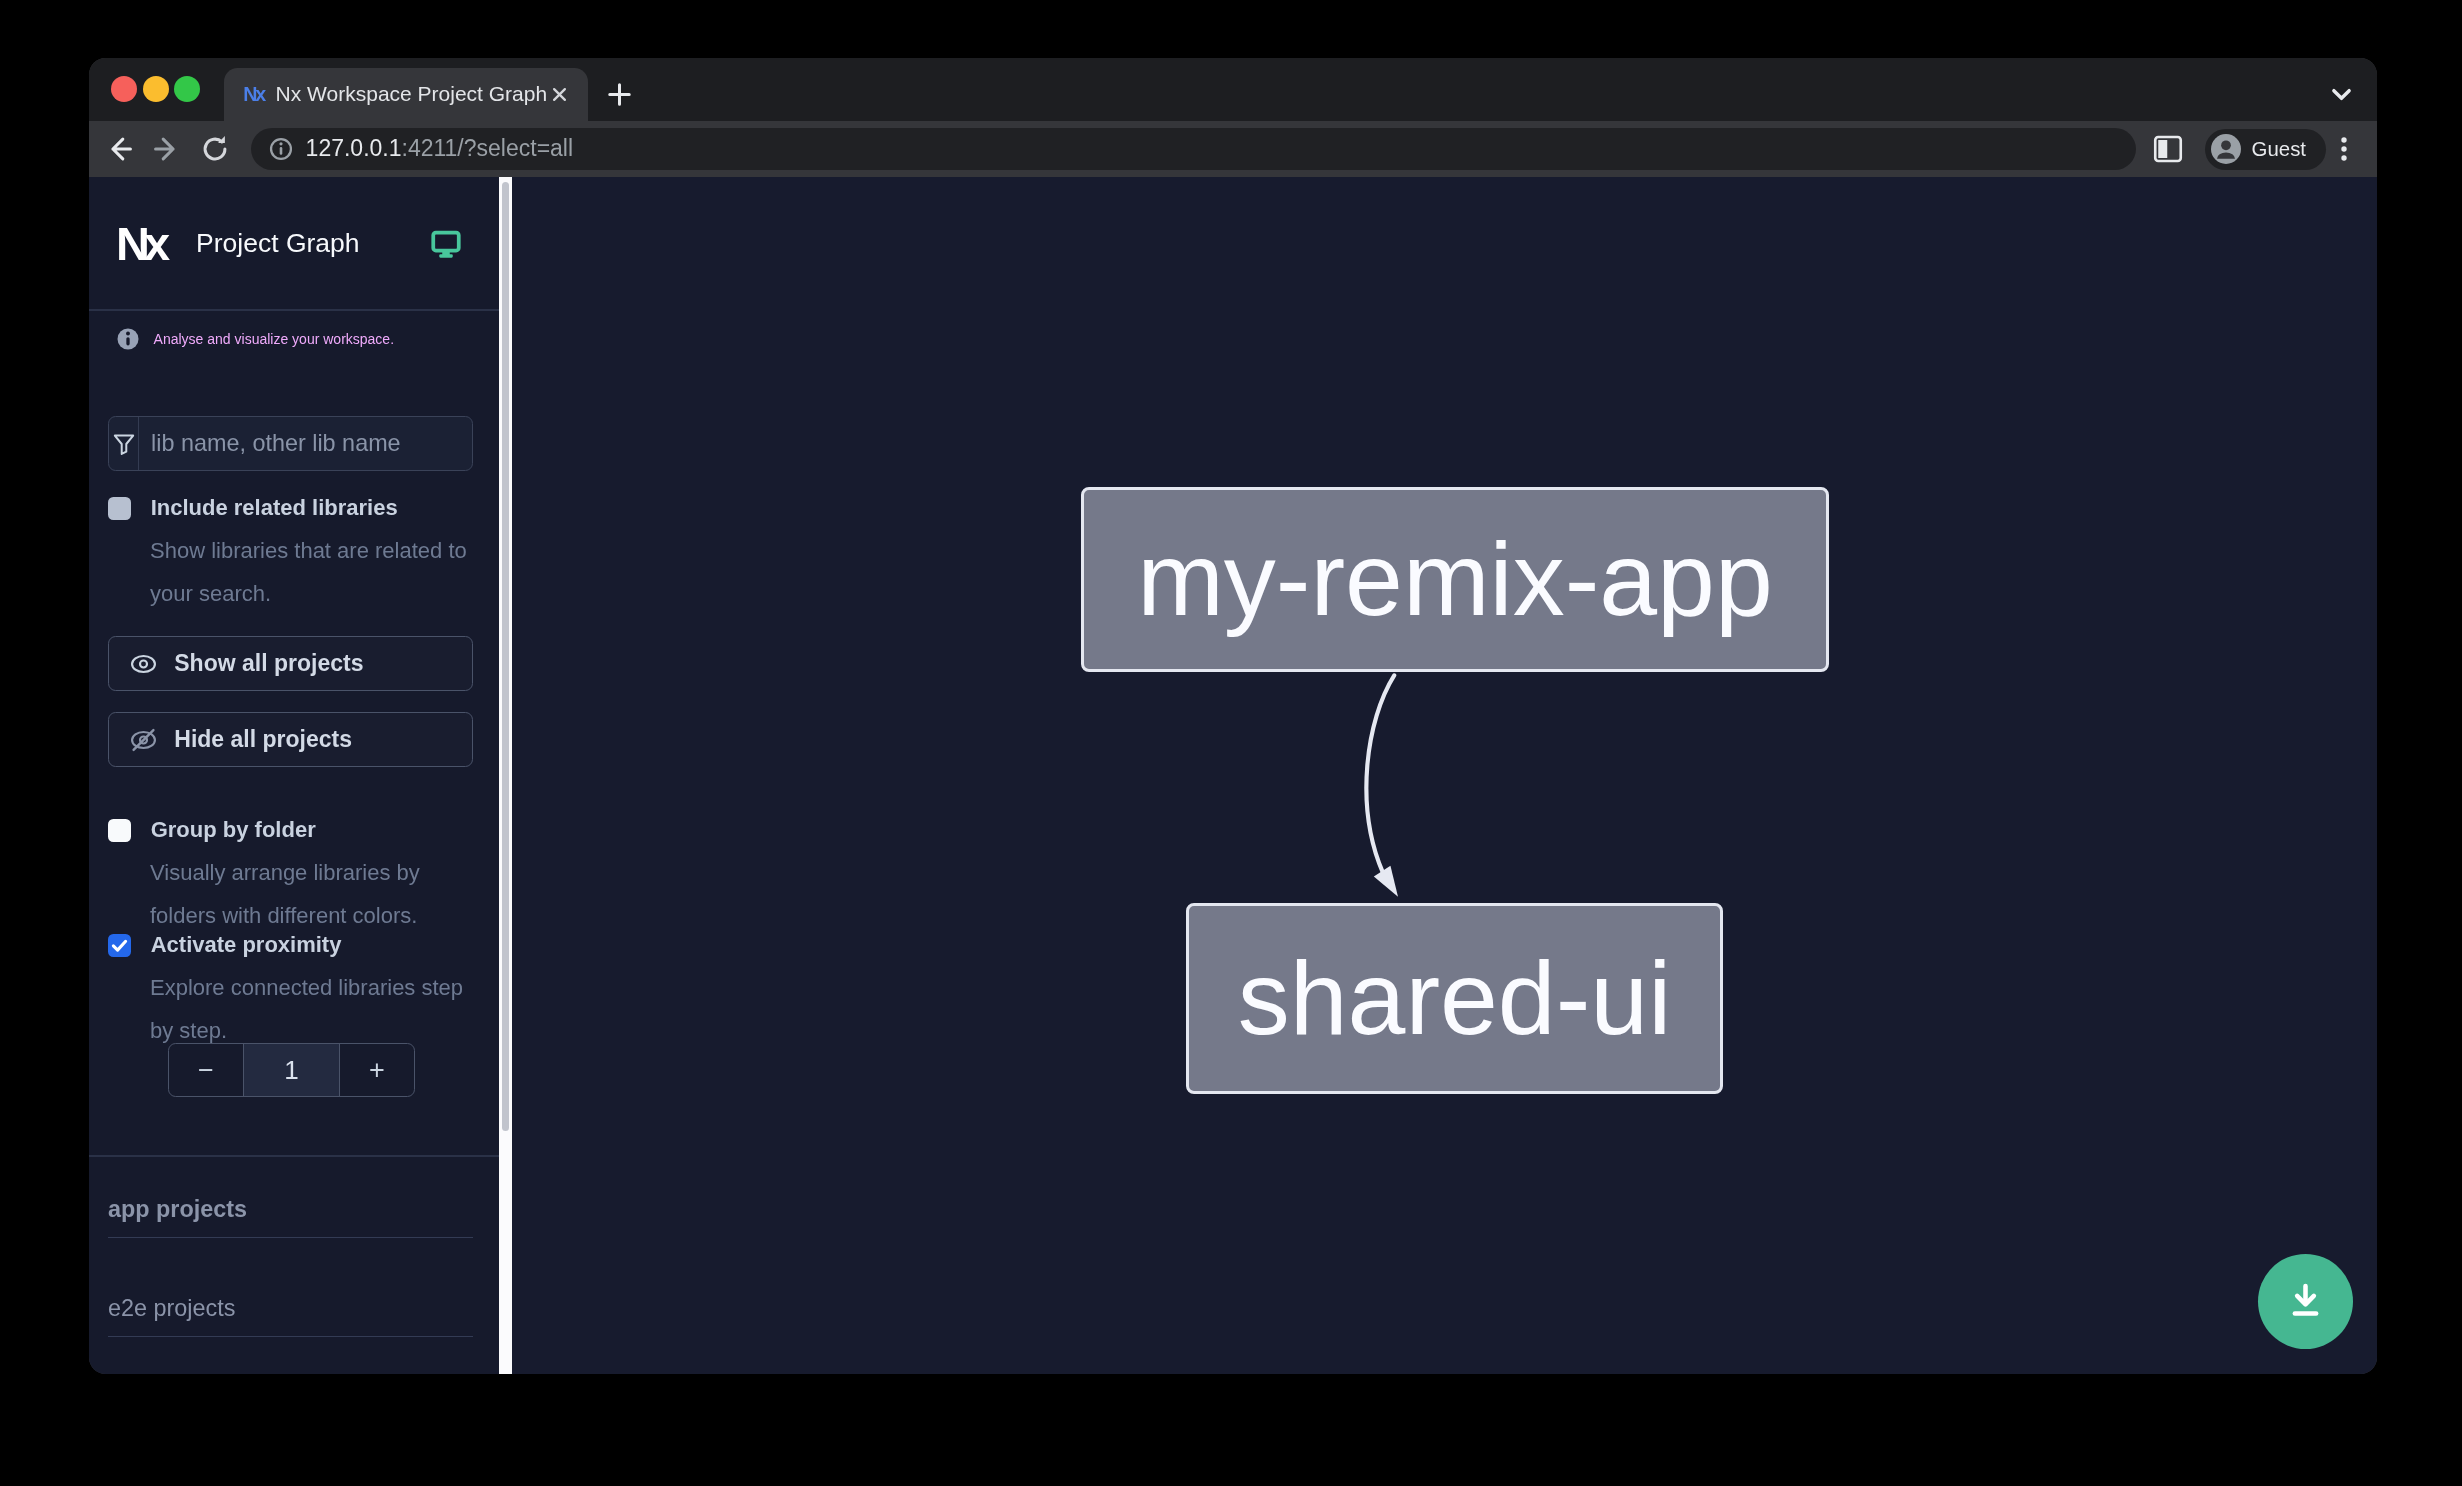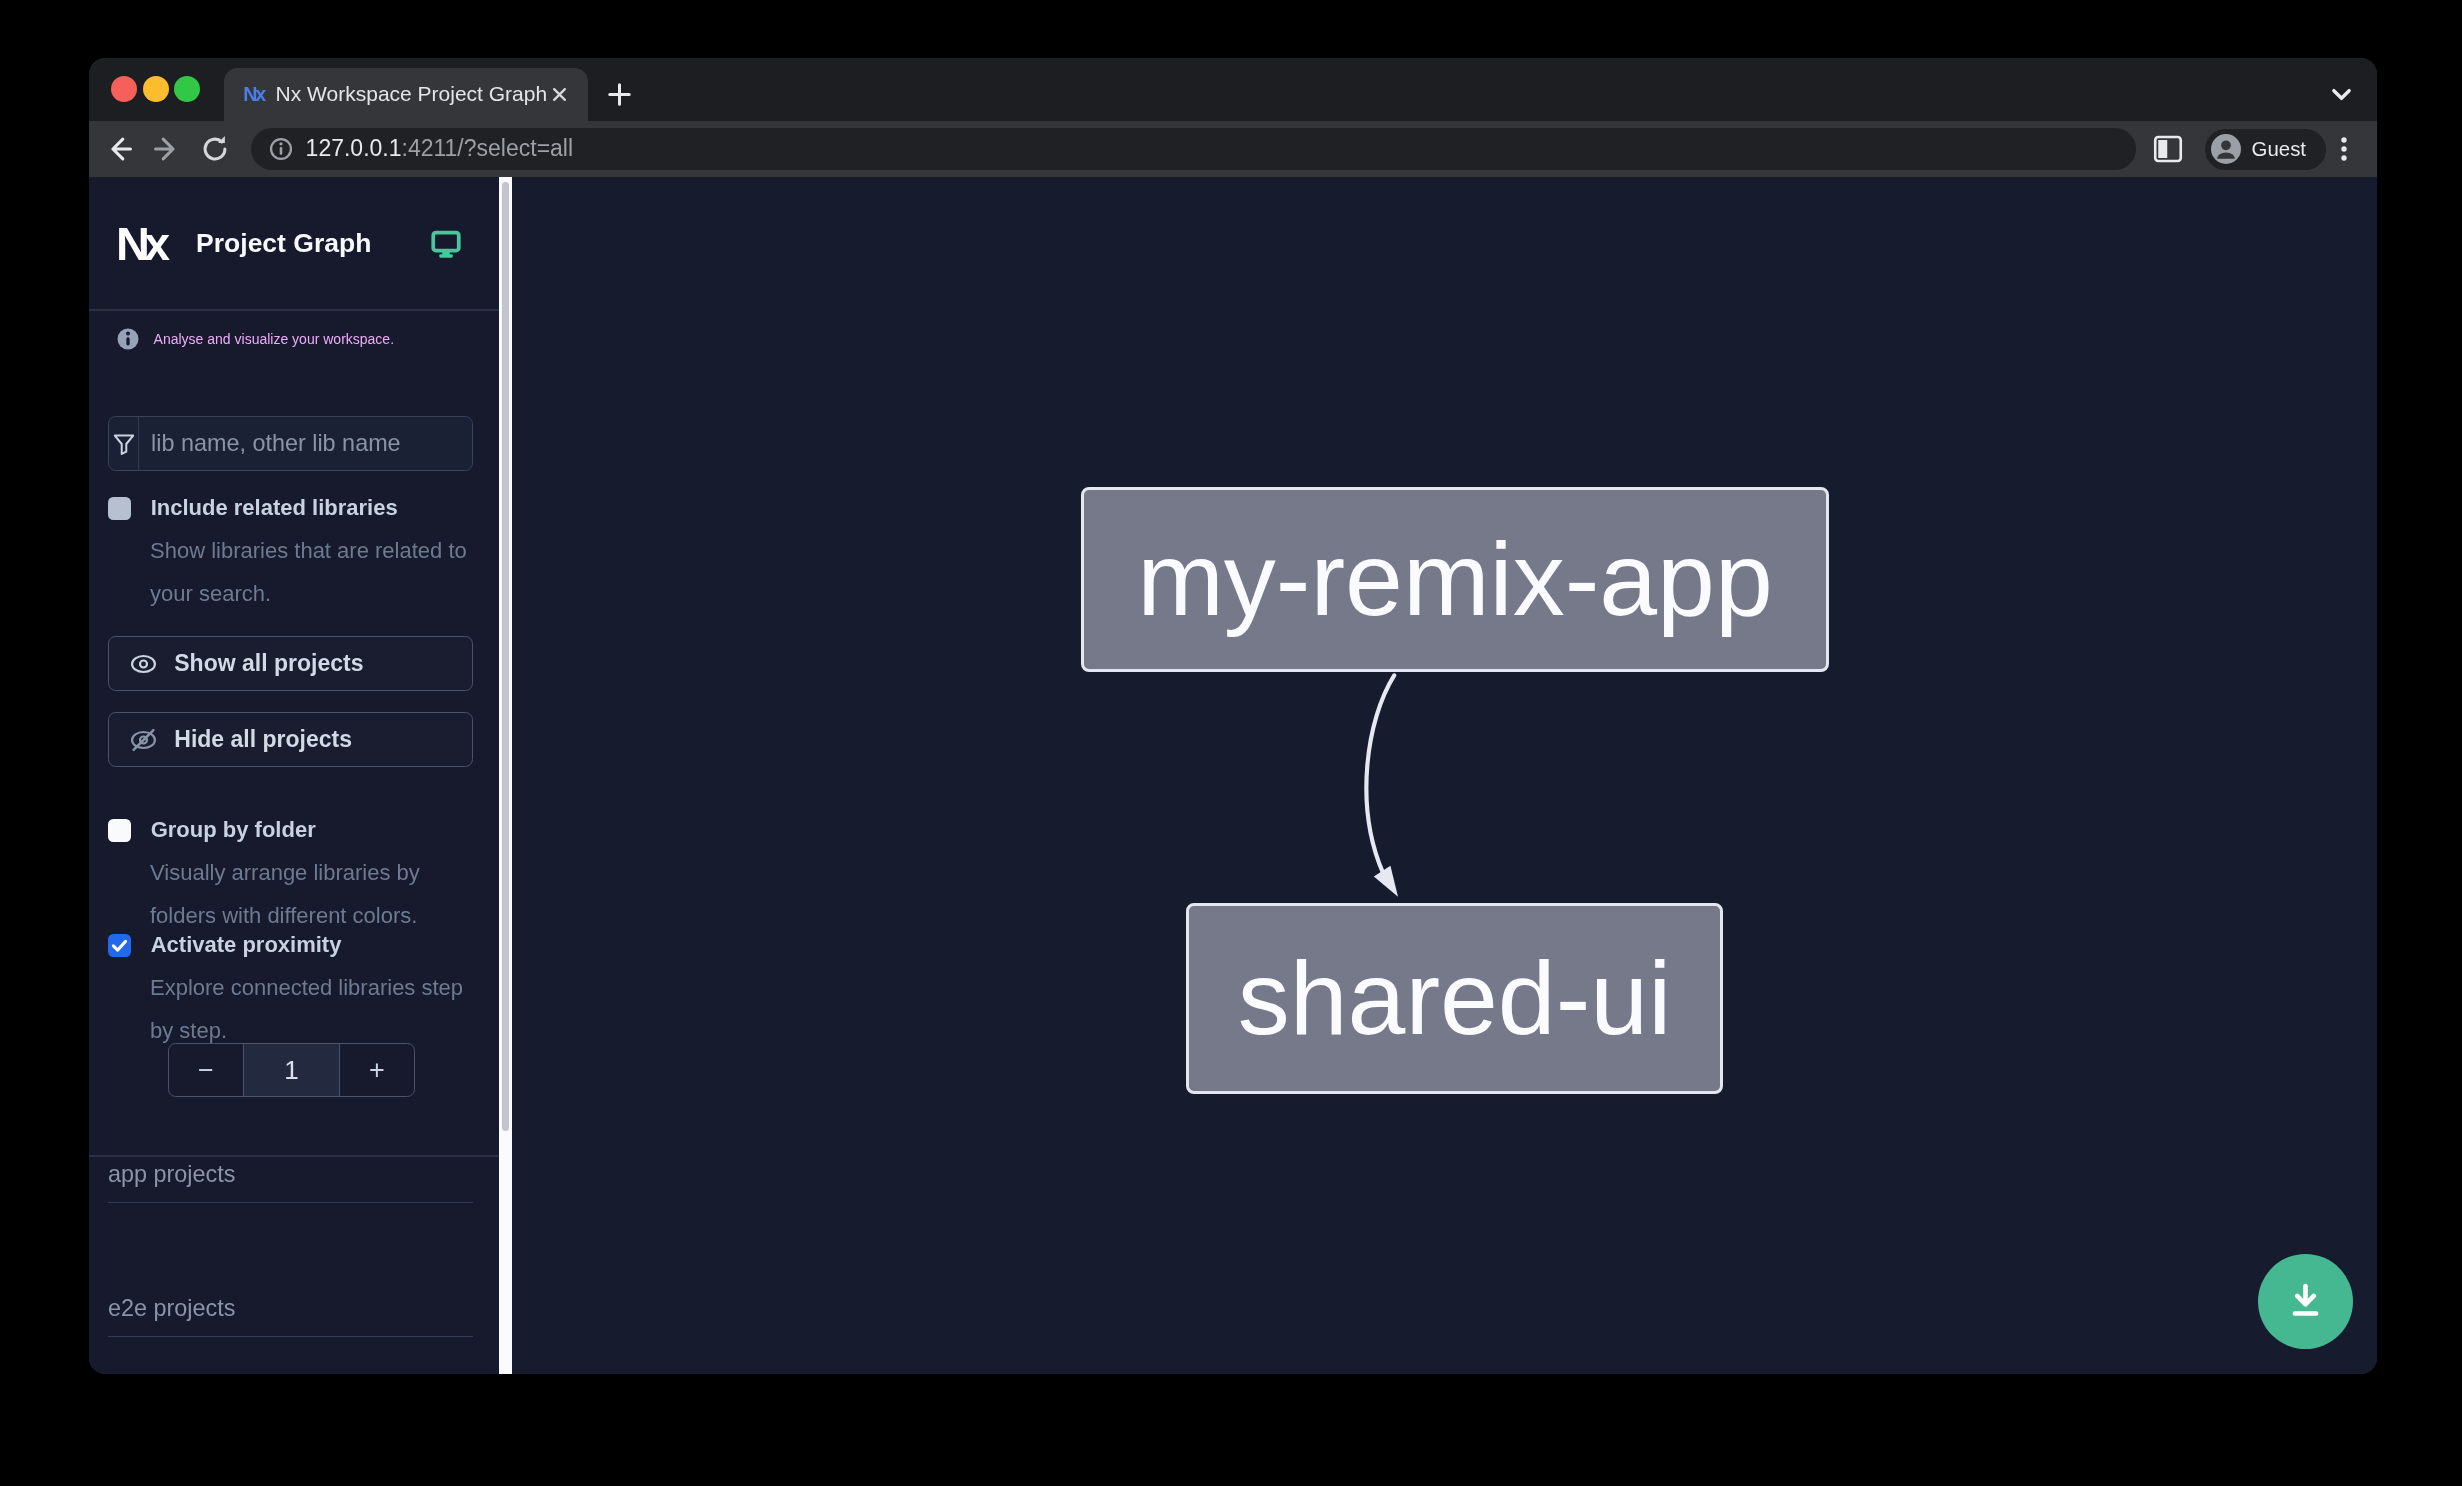--- a/index.html
+++ b/index.html
@@ -42,21 +42,21 @@
   .guest-label { font-size:20.4px; color:#e8eaed; }
   .kebab { position:absolute; left:2243px; top:12px; width:24px; height:32px; }
 
   
   .content { position:absolute; left:0; top:119px; width:100%; height:1197px; display:flex; }
 
   
   .sidebar { position:relative; width:410px; height:100%; background:#161a2c; flex:0 0 auto; overflow:hidden; }
   .sb-header { position:absolute; left:0; top:0; width:100%; height:132px; display:flex; align-items:center; }
   .nx-logo { margin-left:27px; font-weight:800; font-size:47px; letter-spacing:-6px; color:#fff; line-height:1; }
-  .sb-title { margin-left:32px; font-size:26.5px; font-weight:700; color:#f7f9fc; }
+  .sb-title { margin-left:32px; font-size:26.5px; font-weight:400; color:#f7f9fc; }
   .monitor-ico { position:absolute; left:342px; top:53px; width:30px; height:29px; }
   .sb-divider { position:absolute; left:0; width:100%; height:1.5px; background:#2a3147; }
   .sb-divider.d1 { top:132px; }
   .sb-divider.d2 { top:978px; }
   .info-row { position:absolute; left:27px; top:150px; display:flex; align-items:center; gap:13.6px; }
   .info-ico { width:24px; height:24px; flex:0 0 auto; }
   .info-text { font-size:14px; color:#f0abfc; }
 
   .filter-box { position:absolute; left:19px; top:239px; width:365px; height:55px; background:#1b2134;
                 border:1.5px solid #3a4258; border-radius:7.6px; display:flex; align-items:center; }
@@ -82,21 +82,21 @@
 
   .stepper { position:absolute; left:79px; top:866px; width:247px; height:54px; border:1.5px solid #4a5369;
              border-radius:7.6px; display:flex; overflow:hidden; }
   .step-btn { width:74px; height:100%; display:flex; align-items:center; justify-content:center;
               font-size:27px; color:#cbd5e1; background:transparent; border:none; }
   .step-val { flex:1; height:100%; display:flex; align-items:center; justify-content:center;
               font-size:26px; color:#dbe2ee; background:#232a40; border-left:1.5px solid #4a5369; border-right:1.5px solid #4a5369; }
 
   .proj-heading { position:absolute; left:19px; width:365px; font-size:23.4px; color:#8b94a9;
                   padding-bottom:13.6px; border-bottom:1.5px solid #333b54; }
-  .proj-heading.app { top:984px; }
+  .proj-heading.app { top:1019px;font-weight:bold; }
   .proj-heading.e2e { top:1118px; }
 
   
   .scroll-strip { position:relative; width:13px; height:100%; background:#fbfbfd; flex:0 0 auto; }
   .scroll-thumb { position:absolute; left:3px; top:4.5px; width:6.8px; height:949px; background:#c1c4cd; border-radius:3.8px; }
 
   
   .main { position:relative; flex:1; height:100%; background:#171b2e; overflow:hidden; }
   .node { position:absolute; background:#75798a; border:3px solid #e4e7f0; border-radius:8px;
           display:flex; align-items:center; justify-content:center; color:#fafbff; font-size:104px; }

